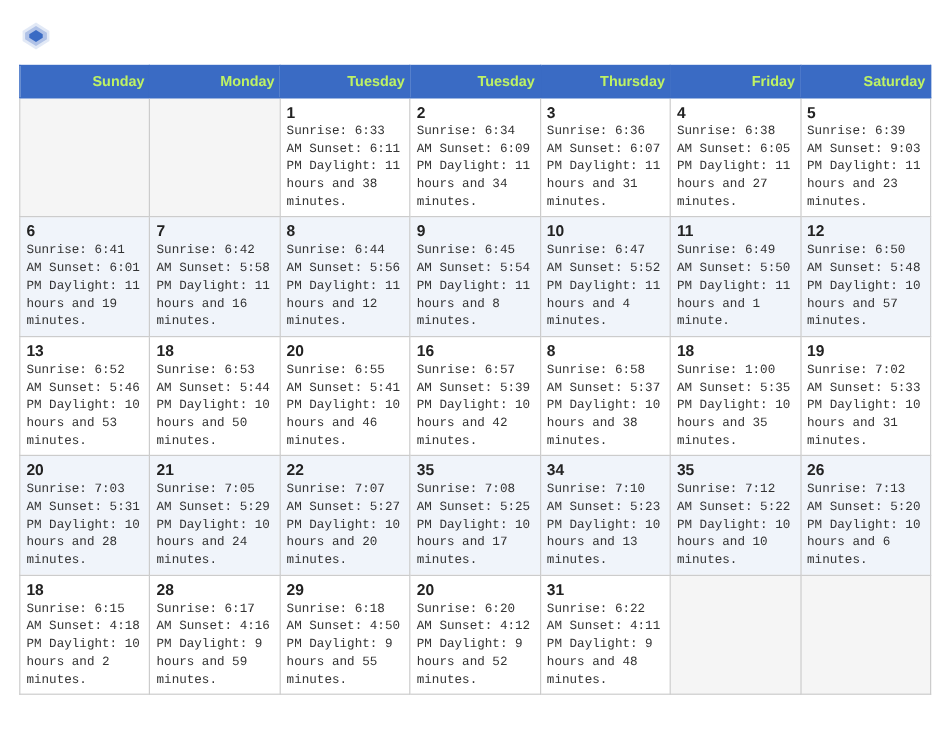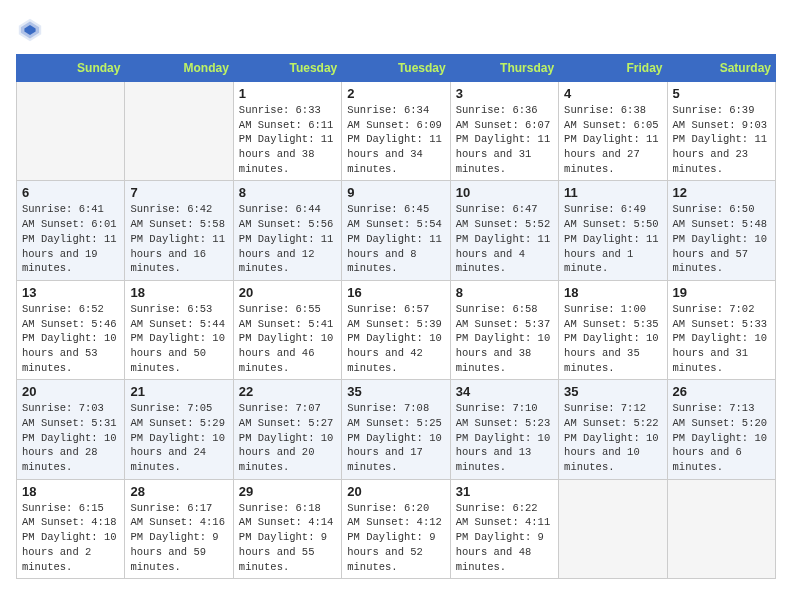--- a/index.html
+++ b/index.html
@@ -297,21 +297,21 @@
         </td>
         <td>
           <div class="day-number">28</div>
           <div class="day-info">Sunrise: 6:17 AM
 Sunset: 4:16 PM
 Daylight: 9 hours and 59 minutes.</div>
         </td>
         <td>
           <div class="day-number">29</div>
           <div class="day-info">Sunrise: 6:18 AM
-Sunset: 4:14 PM
+Sunset: 4:50 PM
 Daylight: 9 hours and 55 minutes.</div>
         </td>
         <td>
           <div class="day-number">20</div>
           <div class="day-info">Sunrise: 6:20 AM
 Sunset: 4:12 PM
 Daylight: 9 hours and 52 minutes.</div>
         </td>
         <td>
           <div class="day-number">31</div>

